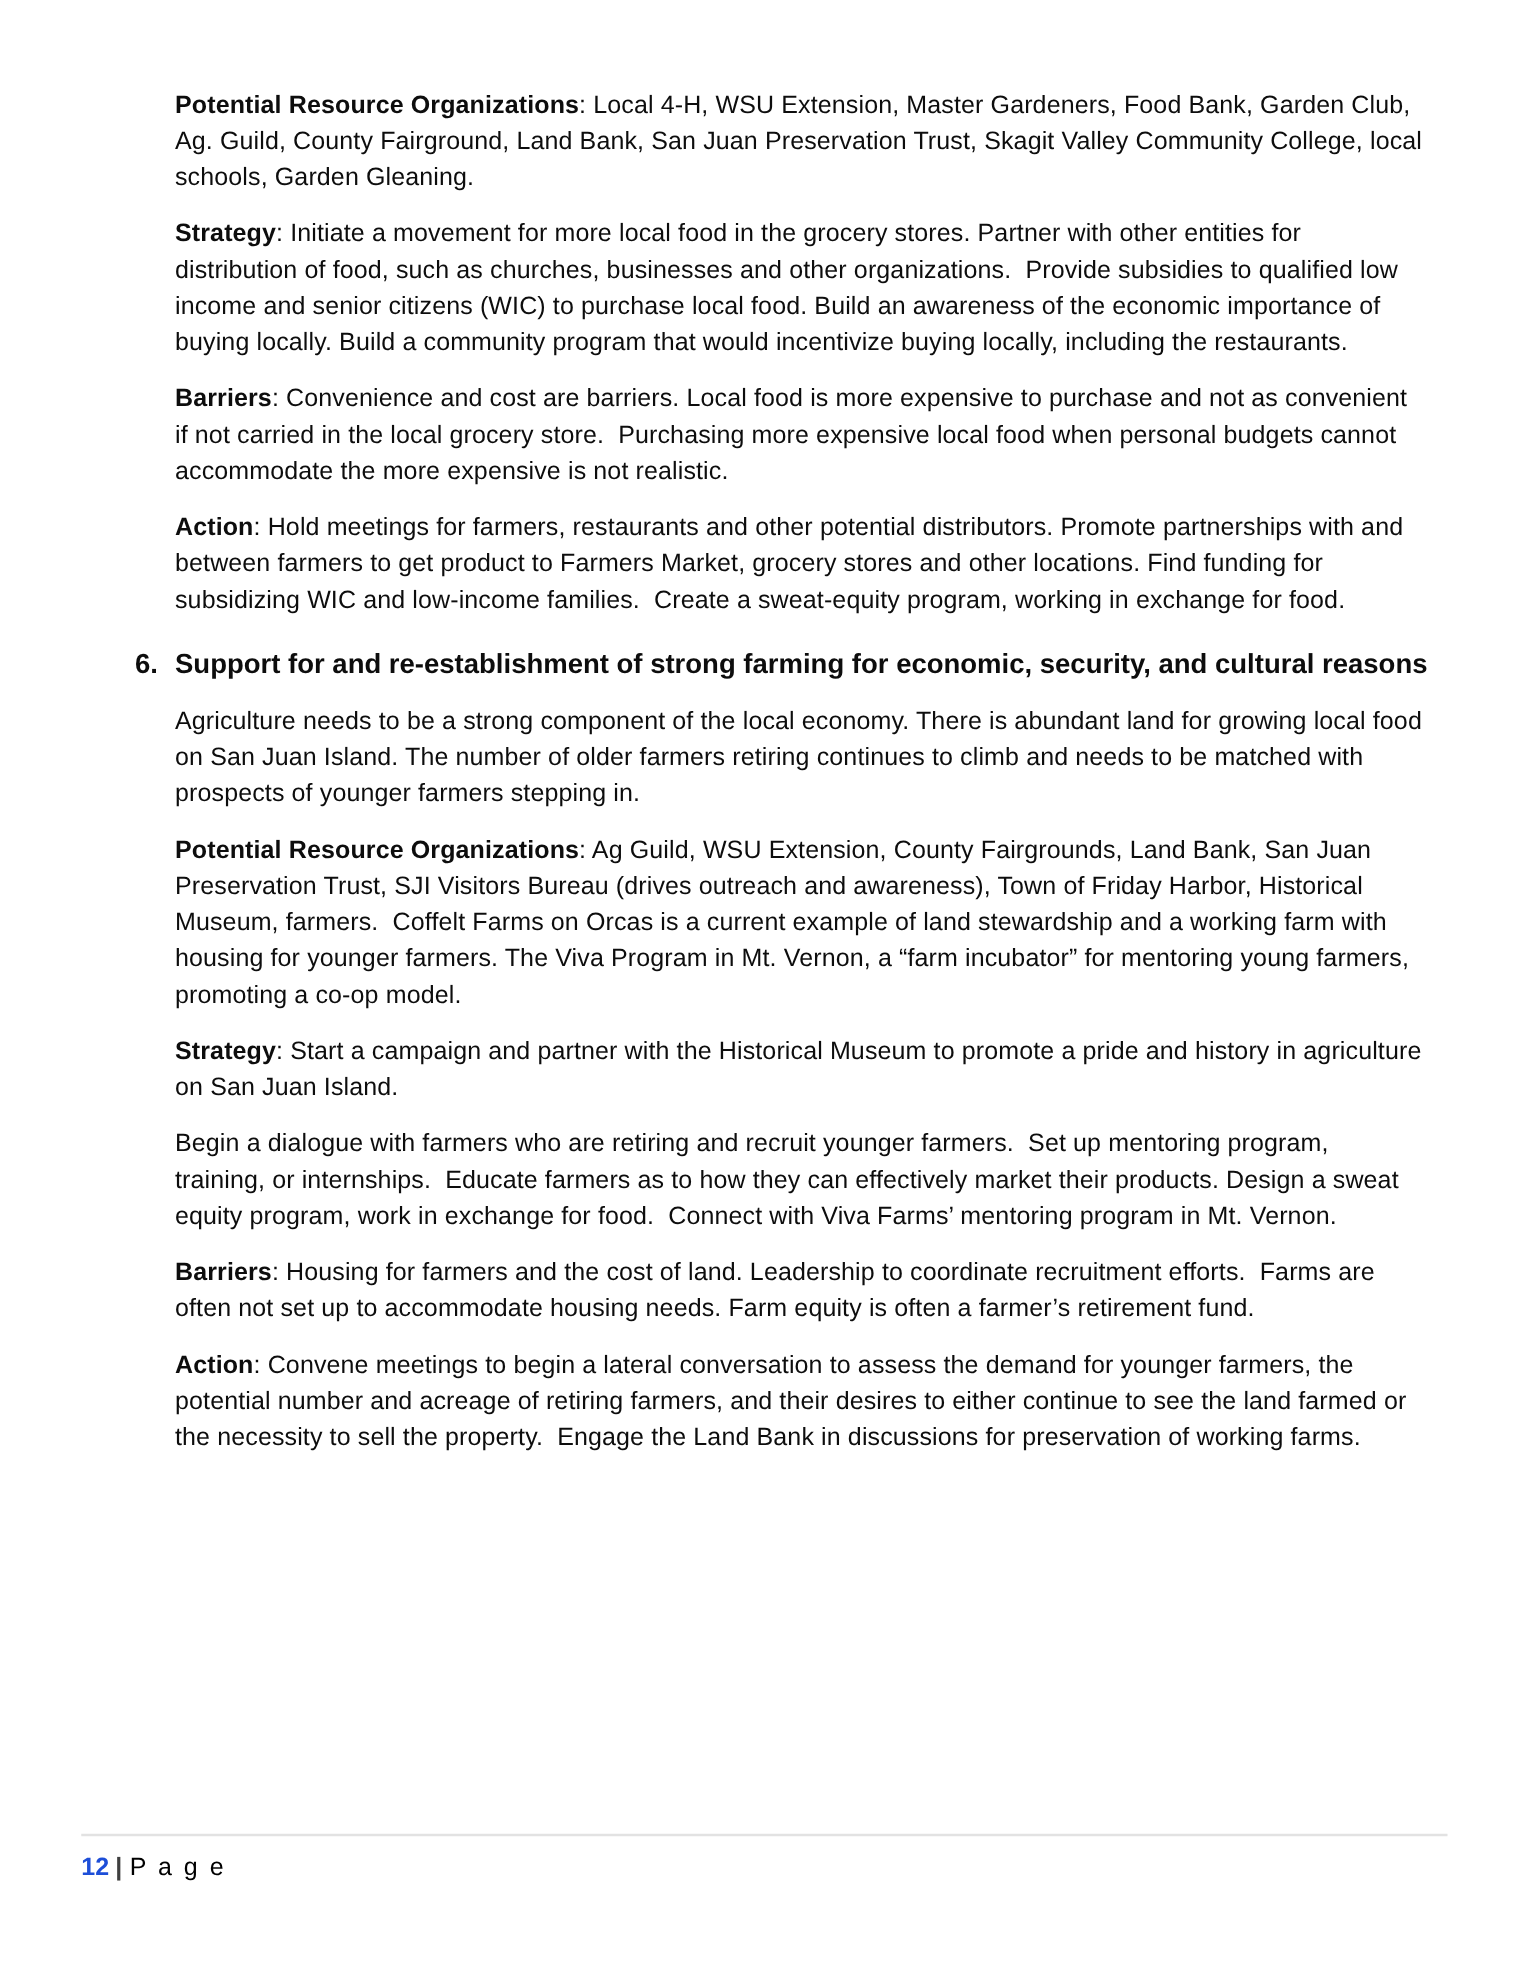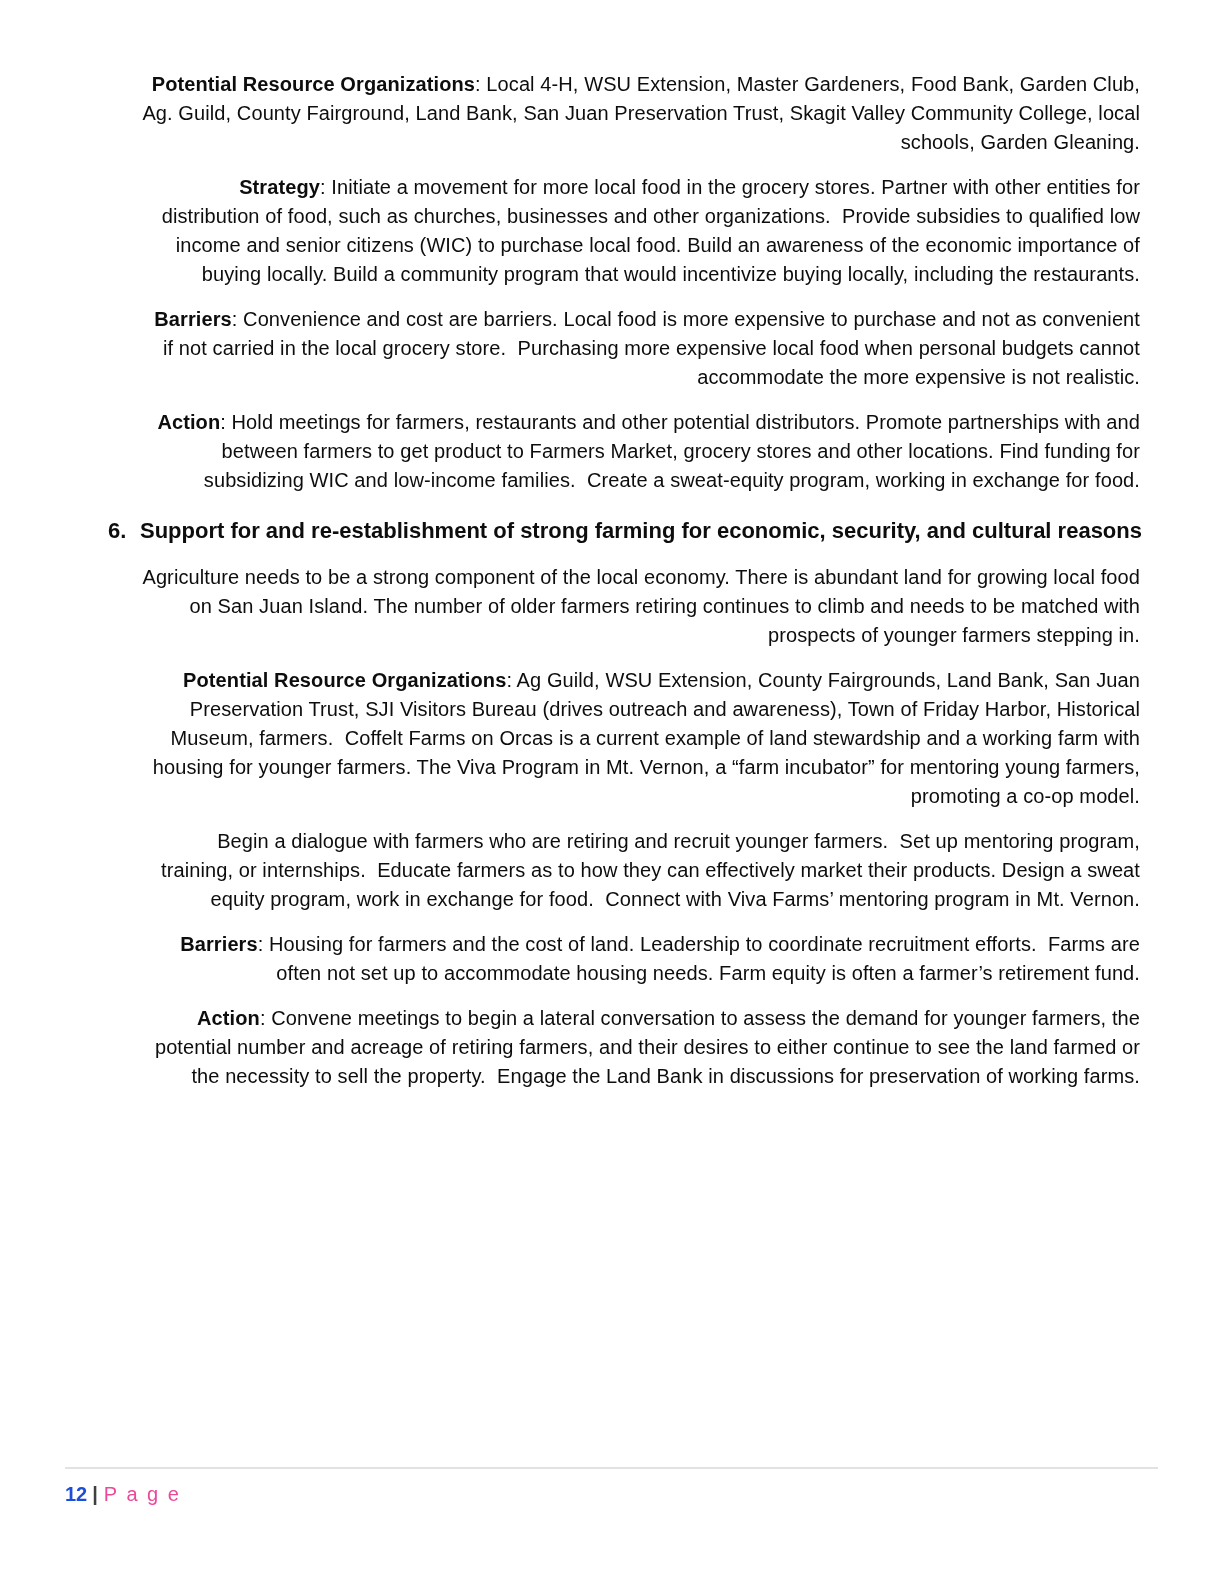--- a/index.html
+++ b/index.html
@@ -20,21 +20,20 @@
     left: 108px;
     top: 70px;
     width: 1034px;
   }
   p.para {
     margin: 0 0 16px 32px;
     width: 1000px;
     font-size: 20px;
     line-height: 29px;
     letter-spacing: 0.1px;
-    text-align: right;
   }
   .para-label {
     font-weight: bold;
   }
   .para-text {
     white-space: pre-wrap;
   }
   .heading {
     display: flex;
     align-items: flex-start;
@@ -69,21 +68,21 @@
   .f-num {
     font-weight: bold;
     color: #1d4ed8;
   }
   .f-sep {
     font-weight: bold;
     color: #3f3f3f;
     margin: 0 6px 0 5px;
   }
   .f-label {
-    color: #ec4899;
+    color: #000000;
     letter-spacing: 2px;
     white-space: pre;
   }
 </style>
 </head>
 <body>
 
 <div class="content">
 
   <p class="para"><span class="para-label">Potential Resource Organizations</span><span class="para-text">: Local 4-H, WSU Extension, Master Gardeners, Food Bank, Garden Club, Ag. Guild, County Fairground, Land Bank, San Juan Preservation Trust, Skagit Valley Community College, local schools, Garden Gleaning.</span></p>
@@ -96,20 +95,21 @@
 
   <div class="heading">
     <span class="h-num">6.</span>
     <span class="h-title">Support for and re-establishment of strong farming for economic, security, and cultural reasons</span>
   </div>
 
   <p class="para"><span class="para-label"></span><span class="para-text">Agriculture needs to be a strong component of the local economy. There is abundant land for growing local food on San Juan Island. The number of older farmers retiring continues to climb and needs to be matched with prospects of younger farmers stepping in.</span></p>
 
   <p class="para"><span class="para-label">Potential Resource Organizations</span><span class="para-text">: Ag Guild, WSU Extension, County Fairgrounds, Land Bank, San Juan Preservation Trust, SJI Visitors Bureau (drives outreach and awareness), Town of Friday Harbor, Historical Museum, farmers.  Coffelt Farms on Orcas is a current example of land stewardship and a working farm with housing for younger farmers. The Viva Program in Mt. Vernon, a “farm incubator” for mentoring young farmers, promoting a co-op model.</span></p>
 
+  <p class="para"><span class="para-label">Strategy</span><span class="para-text">: Start a campaign and partner with the Historical Museum to promote a pride and history in agriculture on San Juan Island.</span></p>
 
   <p class="para"><span class="para-label"></span><span class="para-text">Begin a dialogue with farmers who are retiring and recruit younger farmers.  Set up mentoring program, training, or internships.  Educate farmers as to how they can effectively market their products. Design a sweat equity program, work in exchange for food.  Connect with Viva Farms’ mentoring program in Mt. Vernon.</span></p>
 
   <p class="para"><span class="para-label">Barriers</span><span class="para-text">: Housing for farmers and the cost of land. Leadership to coordinate recruitment efforts.  Farms are often not set up to accommodate housing needs. Farm equity is often a farmer’s retirement fund.</span></p>
 
   <p class="para"><span class="para-label">Action</span><span class="para-text">: Convene meetings to begin a lateral conversation to assess the demand for younger farmers, the potential number and acreage of retiring farmers, and their desires to either continue to see the land farmed or the necessity to sell the property.  Engage the Land Bank in discussions for preservation of working farms.</span></p>
 
 </div>
 
 <div class="footer">

